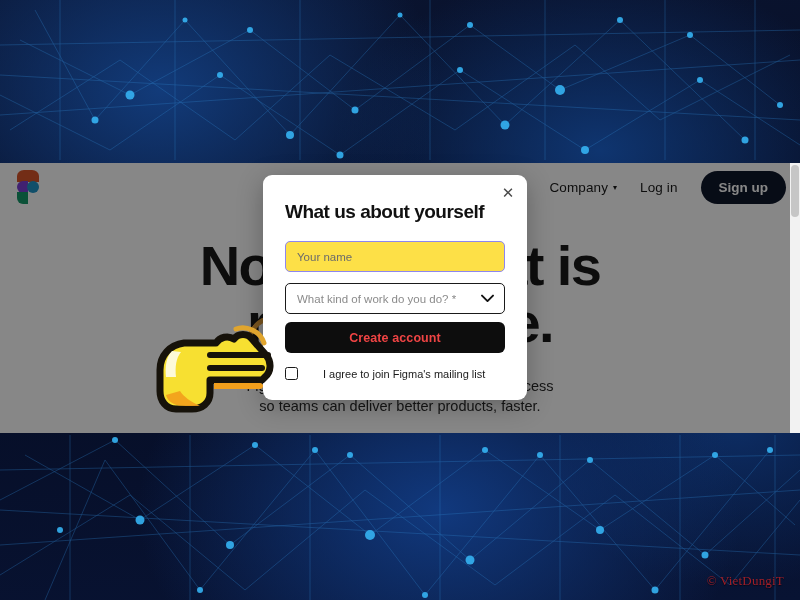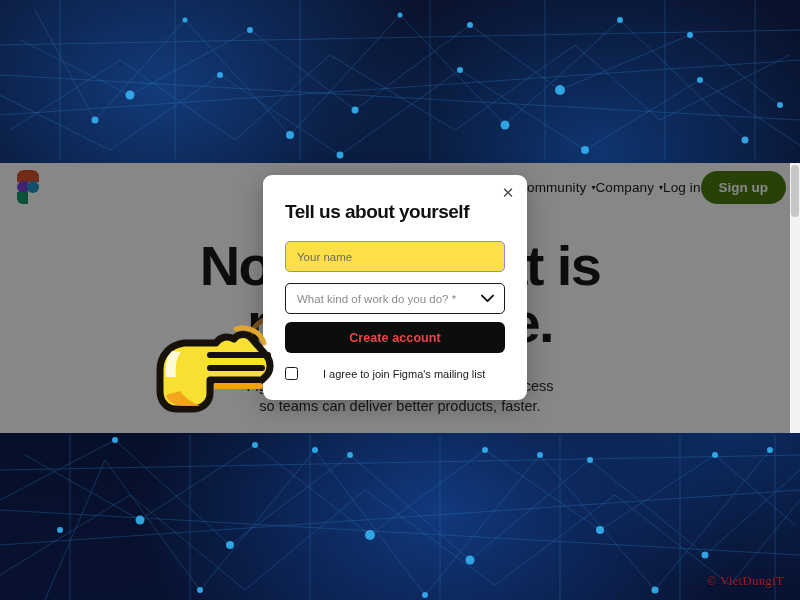--- a/index.html
+++ b/index.html
@@ -76,33 +76,34 @@
   }
   .fl-o  { width: 22px; height: 12px; left: 1px;  top: 0px;  background: #d9552b; border-radius: 7px 7px 0 0 / 6px 6px 0 0; }
   .fl-p  { width: 11px; height: 12px; left: 1px;  top: 11px; background: #7b3fd6; border-radius: 6px 0 0 6px; }
   .fl-b  { width: 12px; height: 12px; left: 11px; top: 11px; background: #2196c9; border-radius: 50%; }
   .fl-g  { width: 11px; height: 12px; left: 1px;  top: 22px; background: #159a6a; border-radius: 0 0 0 6px; }
 
   .nav-links {
     margin-left: auto;
     display: flex;
     align-items: center;
+    gap: 23px;
   }
   .nav-link {
     font-size: 13.5px;
     color: #1a1a1a;
     letter-spacing: .1px;
     white-space: nowrap;
     display: flex;
     align-items: center;
     gap: 5px;
   }
   .caret { font-size: 8px; line-height: 1; position: relative; top: 1px; }
   .btn-signup {
-    background: #4d7c0f;
+    background: #0f172a;
     color: #ffffff;
     font-size: 13.5px;
     font-weight: 600;
     border: none;
     border-radius: 18px;
     padding: 9px 18px;
     white-space: nowrap;
     font-family: inherit;
   }
 
@@ -394,21 +395,21 @@
 
     </div>
 
     <div class="page-dim"></div>
 
   </div>
 
   <div class="modal">
     <button class="modal-close">✕</button>
 
-    <div class="modal-title">Tell us about yourself</div>
+    <div class="modal-title">What us about yourself</div>
 
     <input class="field field-name" type="text" autofocus="" placeholder="Your name" style="">
 
     <div class="select-wrap">
       <div class="field field-select">
         <span>What kind of work do you do? *</span>
       </div>
       <span class="select-caret">
         <svg width="13" height="9" viewBox="0 0 13 9" aria-hidden="true">
           <path d="M1 1.5 L6.5 7 L12 1.5" stroke="#111111" stroke-width="1.9" fill="none" stroke-linecap="round" stroke-linejoin="round"></path>

